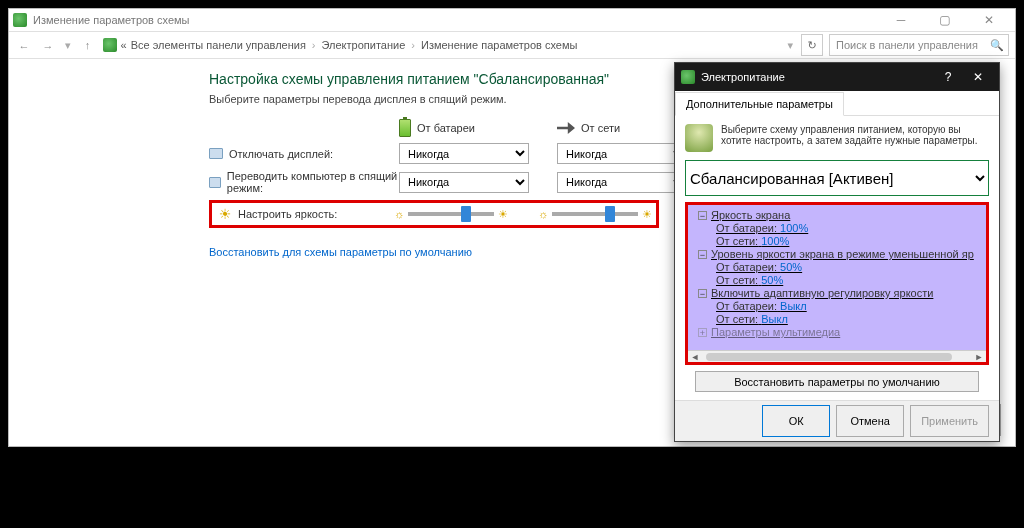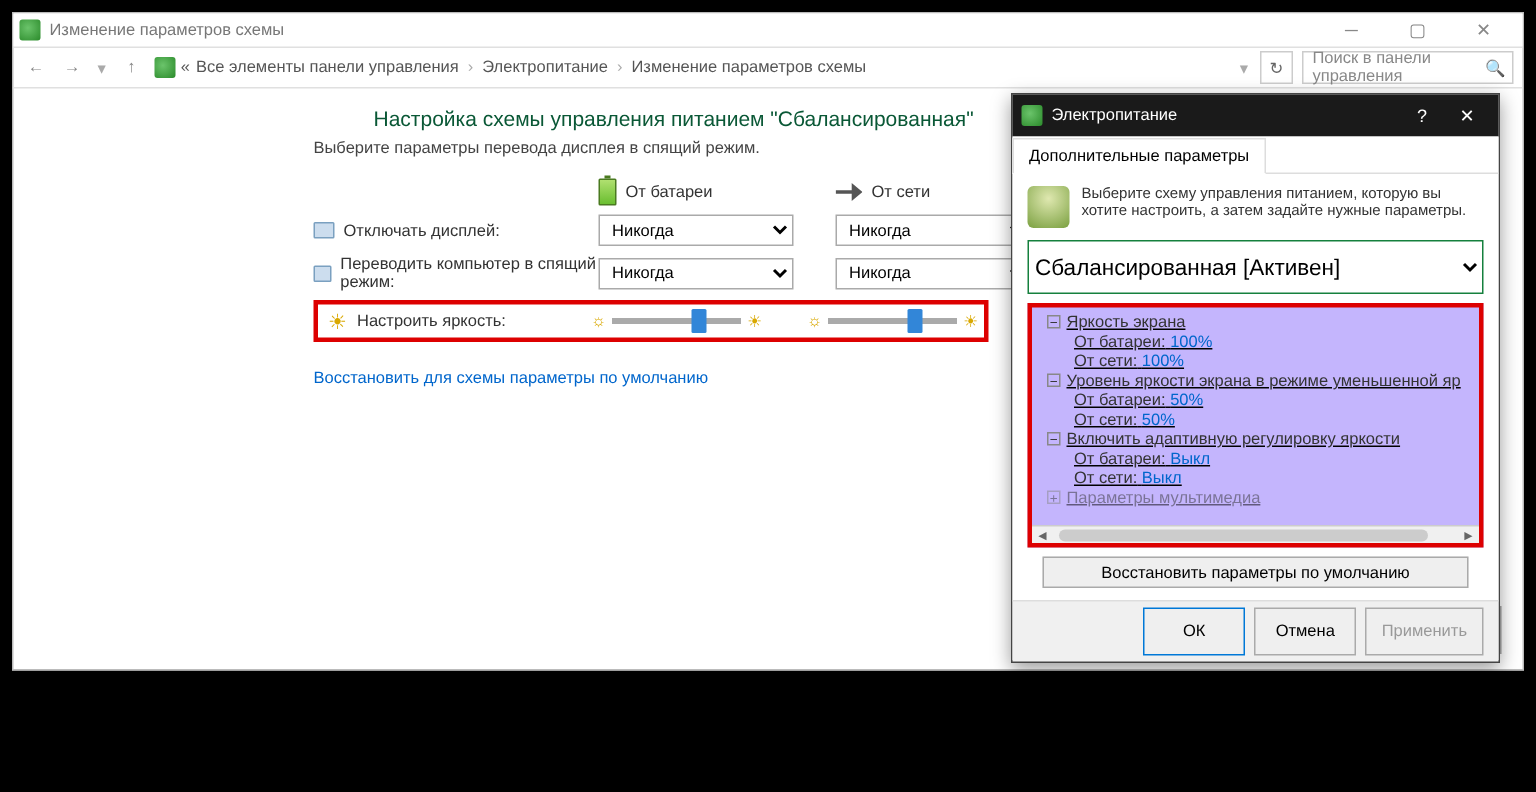--- a/index.html
+++ b/index.html
@@ -12,25 +12,25 @@
 .titlebar .spacer { flex: 1; }
 .win-btn { width: 44px; height: 22px; display: flex; align-items: center; justify-content: center; color: #888; font-size: 12px; }
 
 .navbar { height: 28px; border-top: 1px solid #e0e0e0; border-bottom: 1px solid #e0e0e0; display: flex; align-items: center; padding: 0 6px; gap: 6px; color: #555; font-size: 11px; }
 .nav-arrow { width: 18px; height: 18px; display: flex; align-items: center; justify-content: center; color: #888; }
 .nav-sep { color: #aaa; margin: 0 2px; }
 .breadcrumb { display: flex; align-items: center; gap: 4px; flex: 1; }
 .breadcrumb .ico-sm { width: 14px; height: 14px; background: radial-gradient(circle at 40% 40%, #6bc46b, #2a8a2a); border-radius: 2px; }
 .nav-right { display: flex; align-items: center; gap: 6px; }
 .nav-icon-btn { width: 22px; height: 22px; border: 1px solid #ccc; display: flex; align-items: center; justify-content: center; color: #666; font-size: 11px; }
-.searchbox { width: 141px; height: 22px; border: 1px solid #ccc; padding: 0 20px 0 6px; font-size: 11px; color: #888; position: relative; background: #fff; display: flex; align-items: center; }
+.searchbox { width: 180px; height: 22px; border: 1px solid #ccc; padding: 0 20px 0 6px; font-size: 11px; color: #888; position: relative; background: #fff; display: flex; align-items: center; }
 .searchbox .mag { position: absolute; right: 4px; color: #888; }
 
 .content { padding: 12px 20px 12px 200px; color: #333; }
-.content h1 { font-size: 14px; font-weight: normal; color: #0a5836; margin-bottom: 6px; margin-left: 40px; }
+.content h1 { font-size: 14px; font-weight: normal; color: #0a5836; margin-bottom: 6px; }
 .content .subtitle { font-size: 11px; color: #444; margin-bottom: 14px; }
 
 .grid { display: grid; grid-template-columns: 190px 138px 20px 138px; row-gap: 6px; align-items: center; }
 .col-head { display: flex; align-items: center; gap: 6px; font-size: 11px; color: #333; }
 .col-head .battery-ico { width: 12px; height: 18px; background: linear-gradient(#b0e070, #6abe30); border: 1px solid #4a7a20; border-radius: 1px; position: relative; }
 .col-head .battery-ico::before { content: ""; position: absolute; top: -3px; left: 3px; width: 4px; height: 2px; background: #4a7a20; }
 .col-head .plug-ico { width: 18px; height: 12px; background: #555; clip-path: polygon(0 40%, 60% 40%, 60% 0, 100% 50%, 60% 100%, 60% 60%, 0 60%); }
 
 .row-label { display: flex; align-items: center; gap: 6px; font-size: 11px; color: #333; }
 .row-label .disp-ico { width: 14px; height: 11px; border: 1px solid #7aa0c0; border-radius: 1px; background: #cde; }

